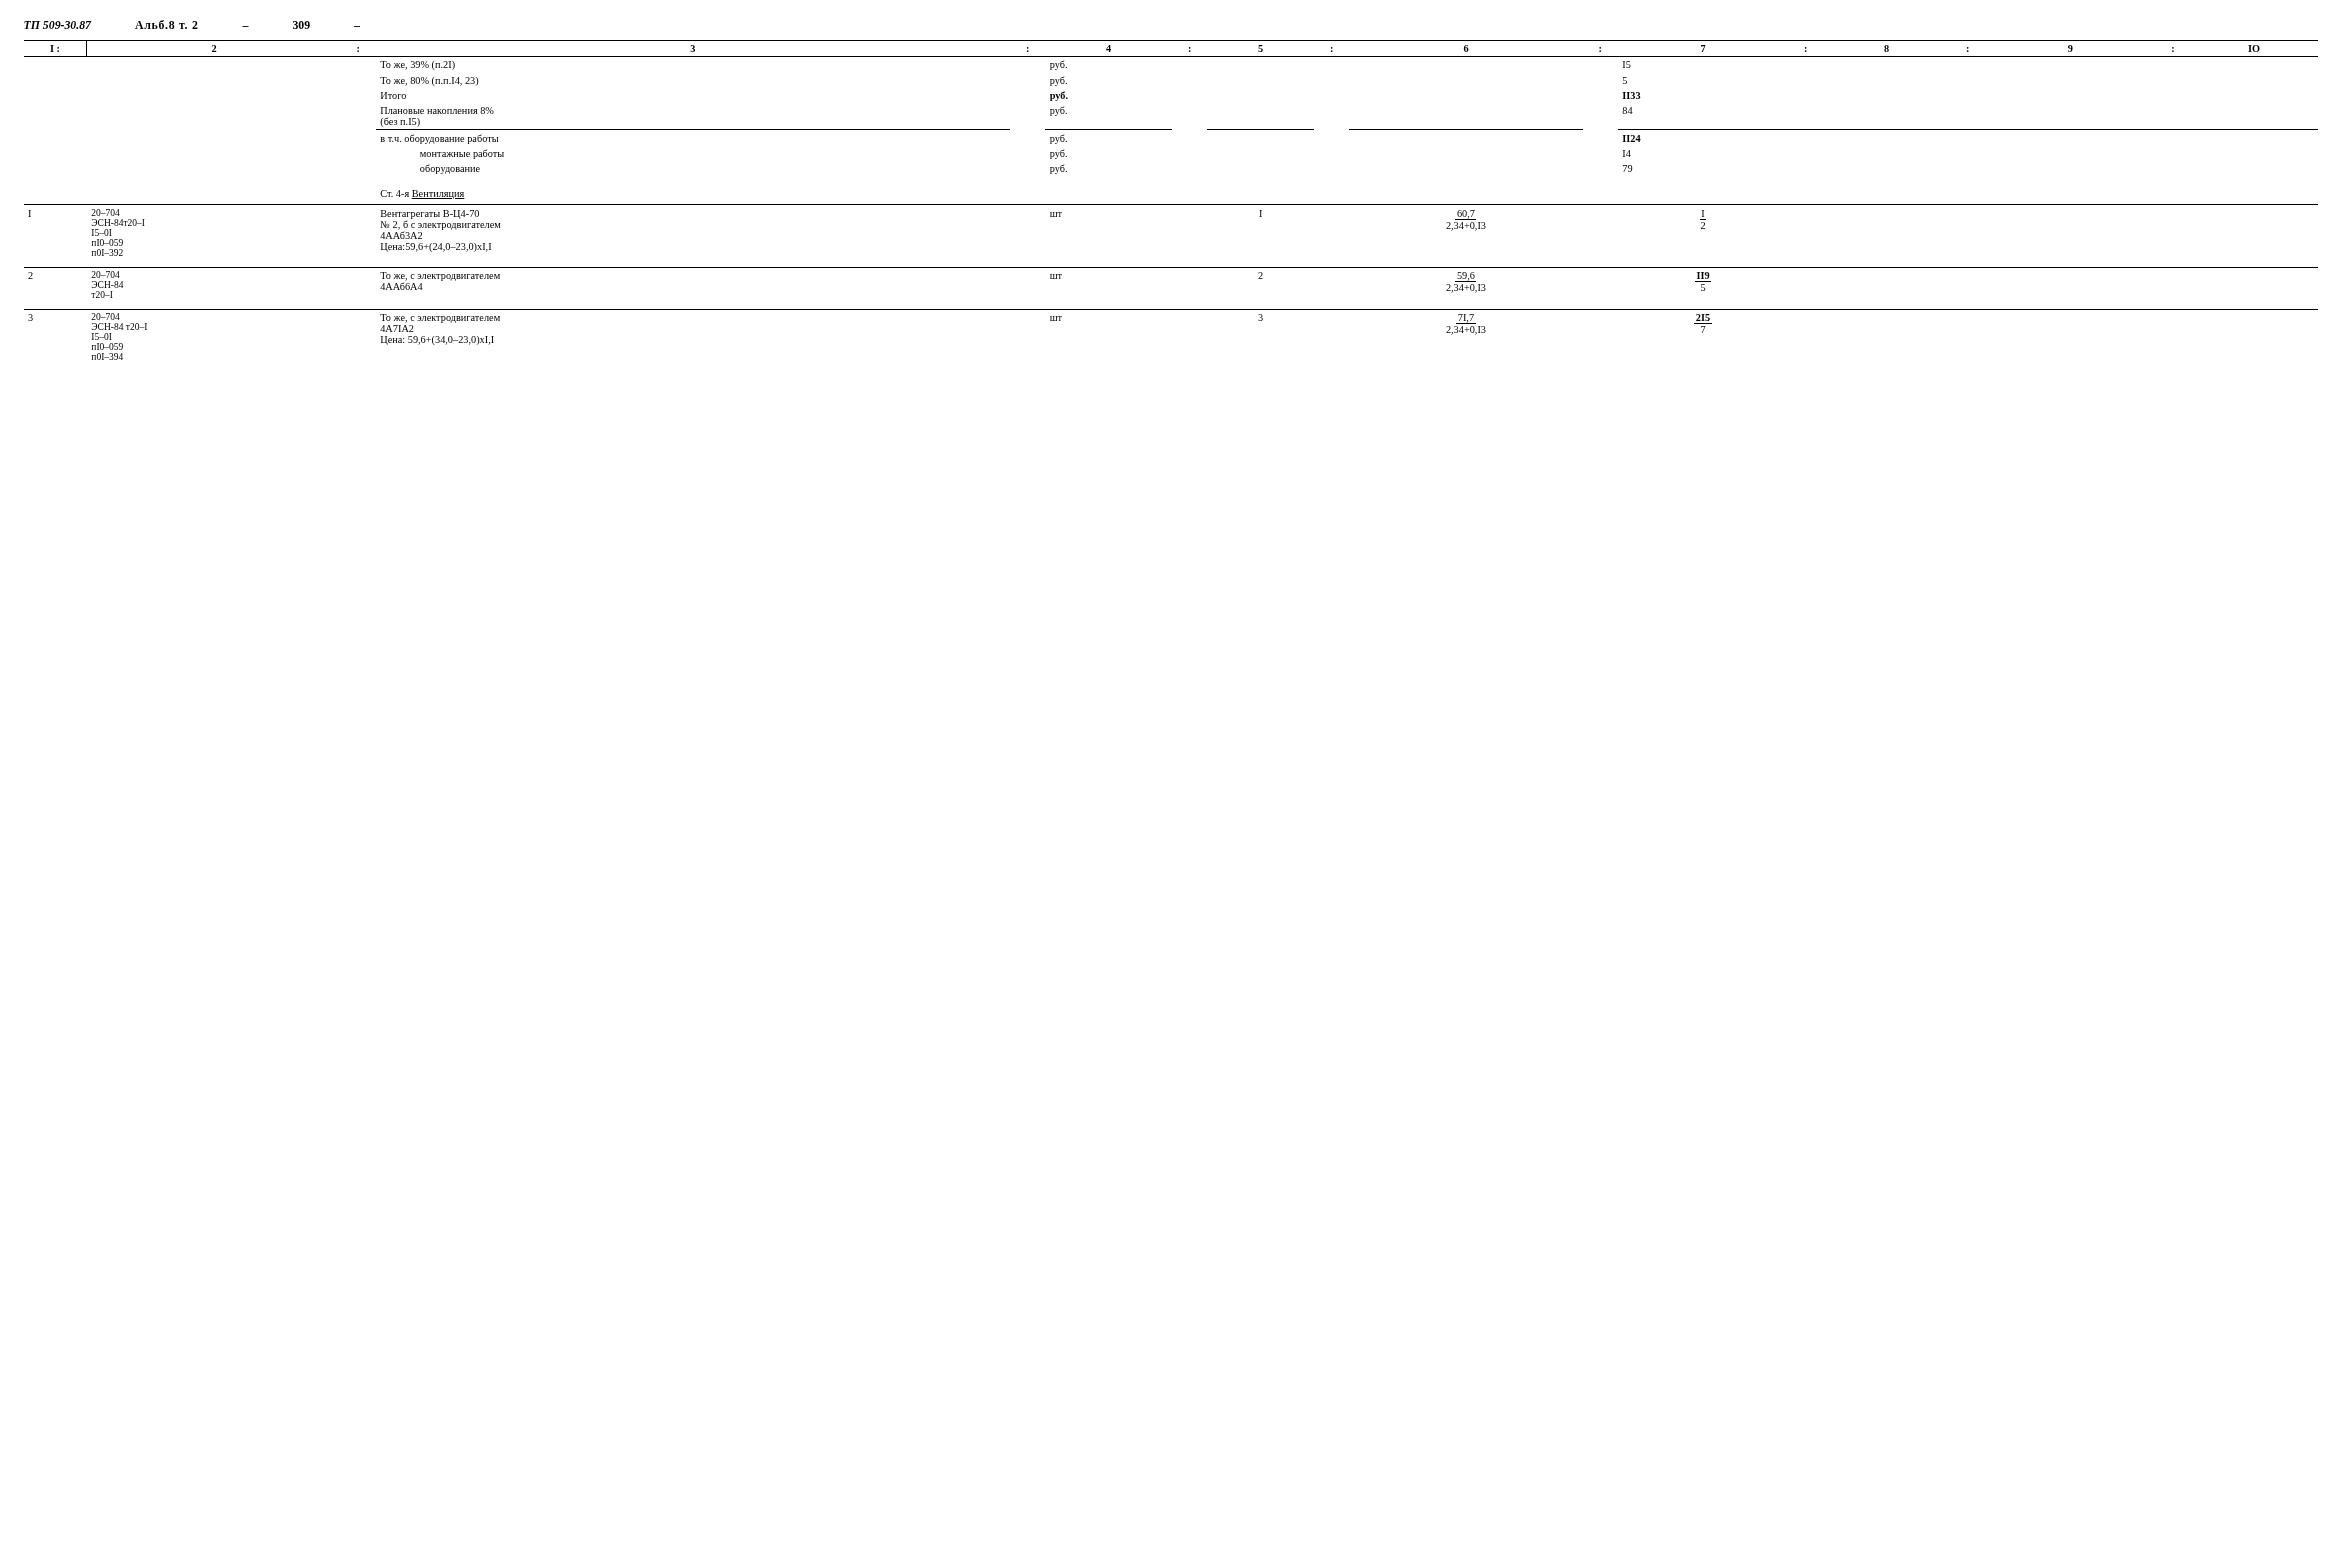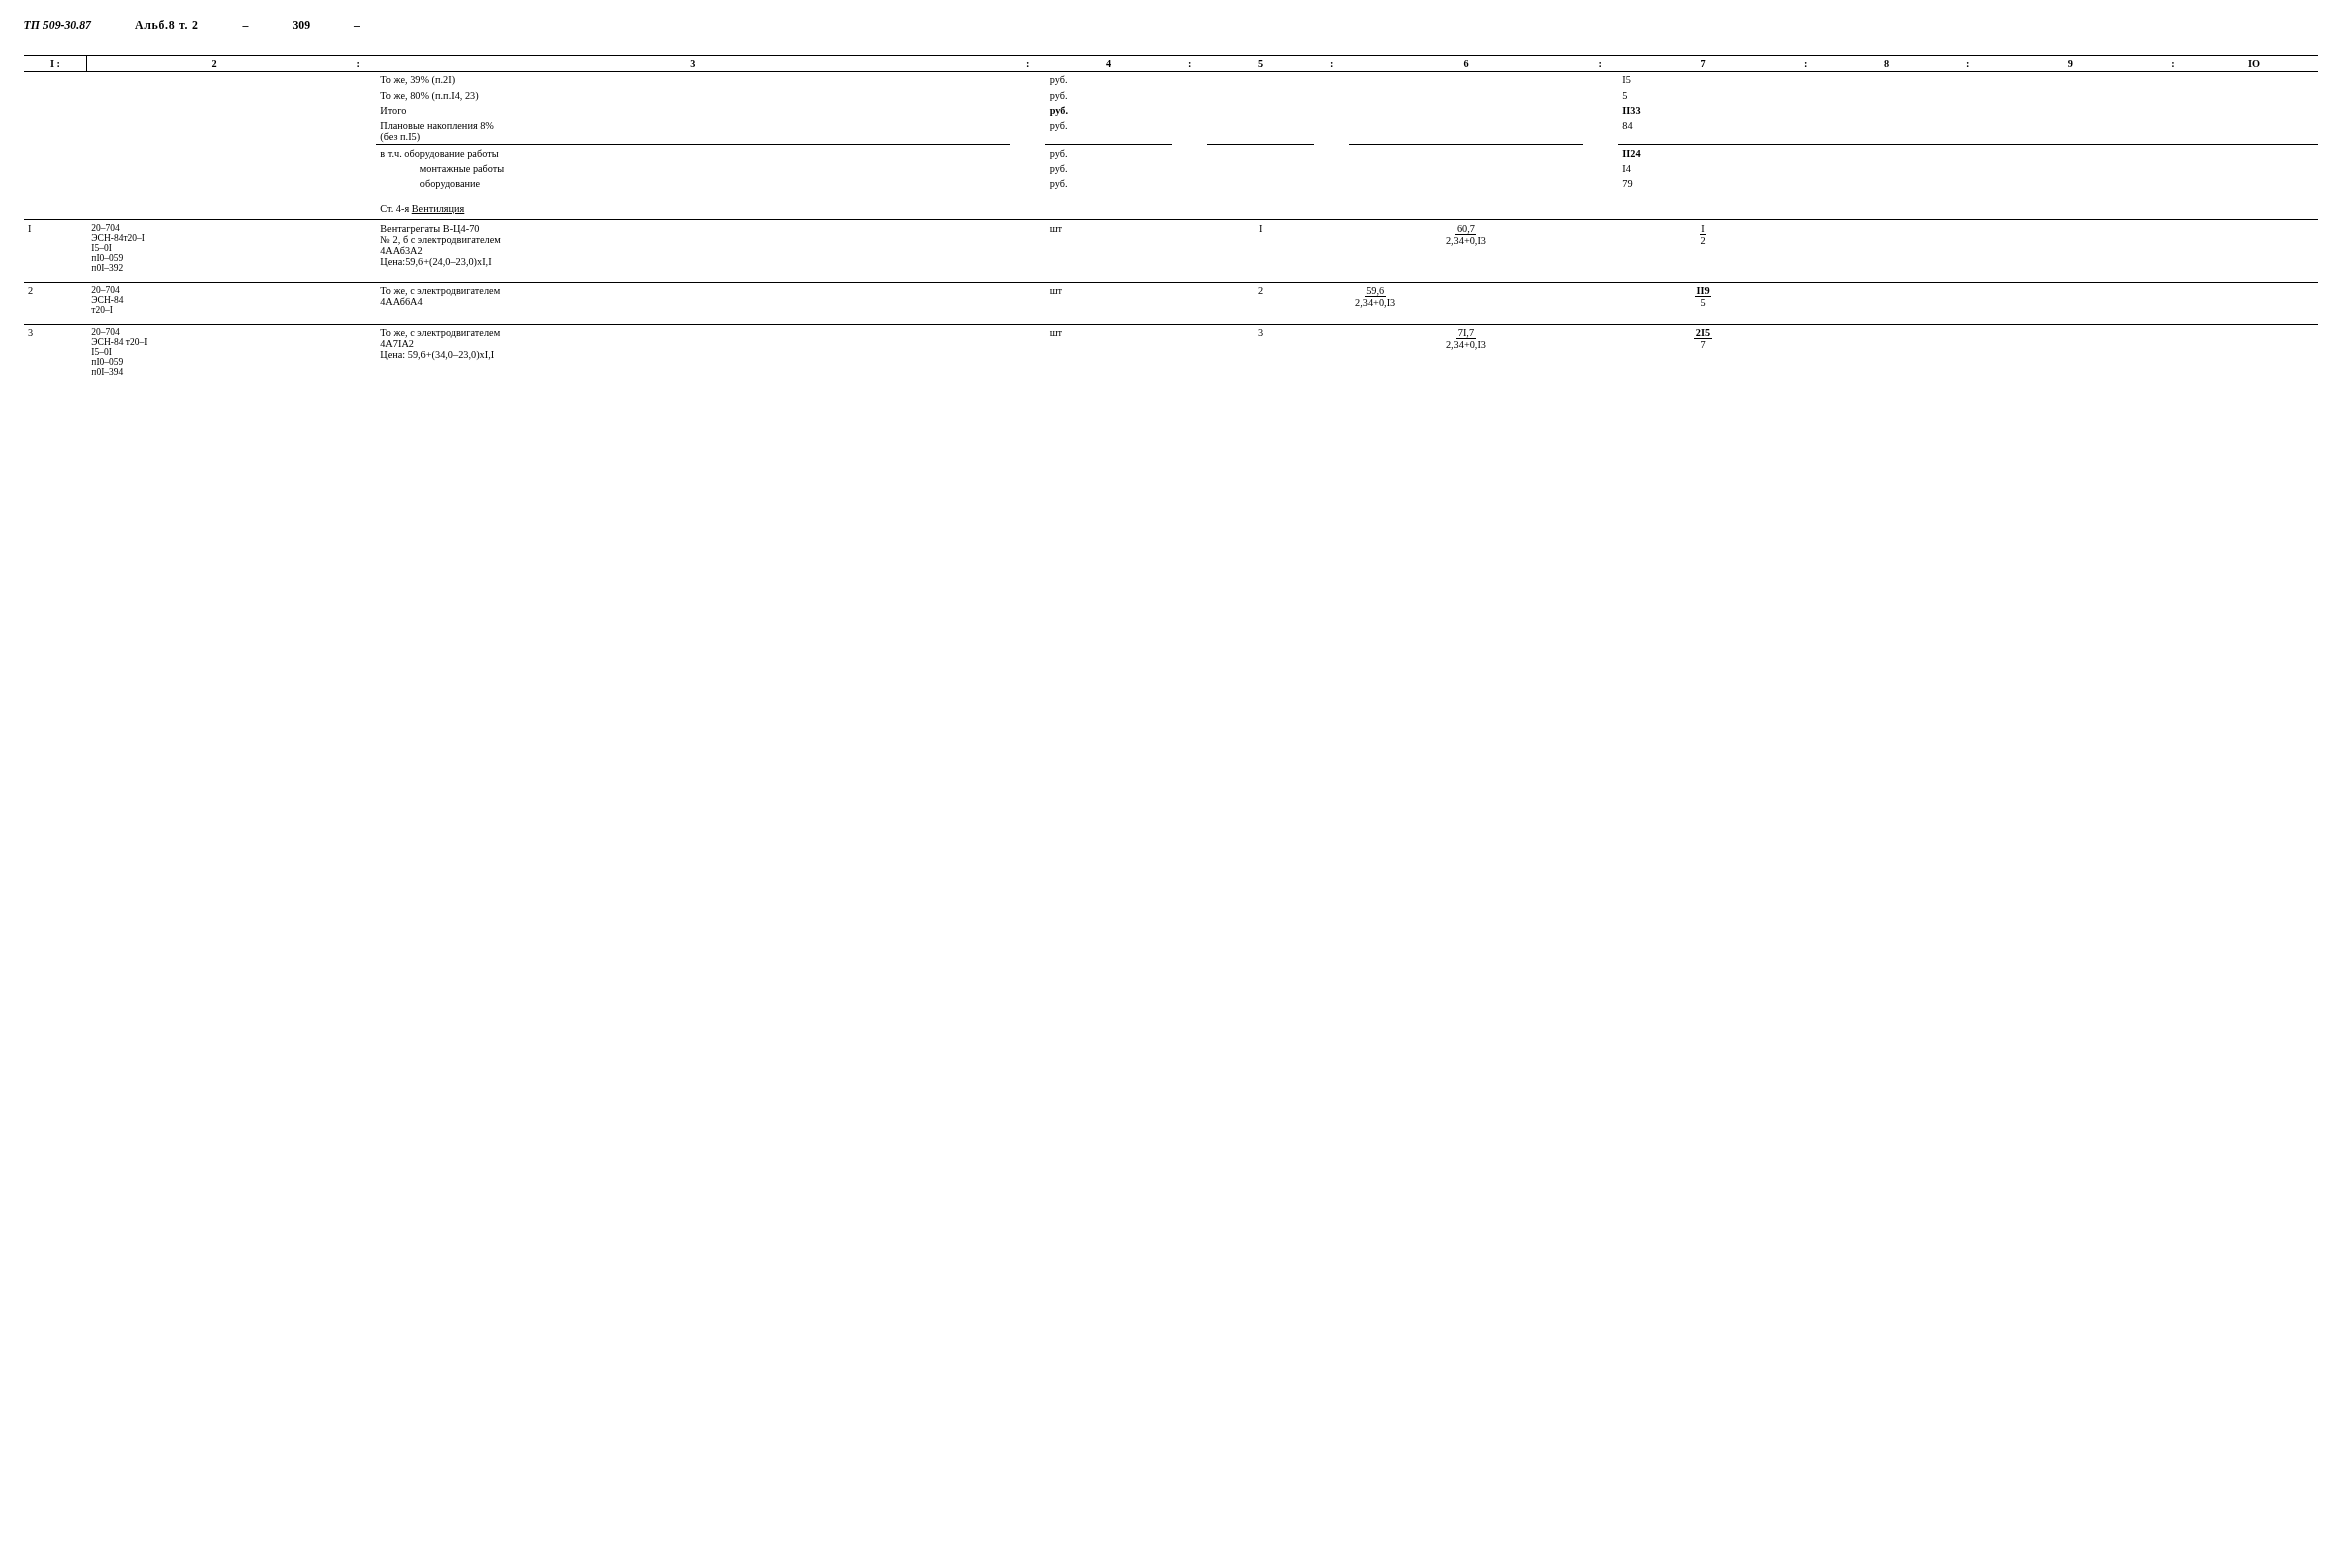--- a/index.html
+++ b/index.html
@@ -11,21 +11,21 @@
       background: #fff;
       font-family: 'Times New Roman', Times, serif;
       font-size: 11px;
       color: #000;
       padding: 17.6px 23.5px;
     }
     .header-line {
       display: flex;
       align-items: baseline;
       gap: 44px;
-      margin-bottom: 22px;
+      margin-bottom: 7px;
     }
     .header-title {
       font-style: italic;
       font-size: 11.8px;
       font-weight: bold;
     }
     .header-subtitle {
       font-size: 11.8px;
       font-weight: bold;
       letter-spacing: 0.7px;
@@ -310,21 +310,21 @@
     <tr style="border-top:0.7px solid #000;">
       <td style="border-top:0.7px solid #000;">2</td>
       <td style="font-size:9.5px; border-top:0.7px solid #000;">20–704<br>ЭСН-84<br>т20–I</td>
       <td style="border-top:0.7px solid #000;"></td>
       <td style="border-top:0.7px solid #000;">То же, с электродвигателем<br>4ААб6А4</td>
       <td style="border-top:0.7px solid #000;"></td>
       <td style="border-top:0.7px solid #000;">шт</td>
       <td style="border-top:0.7px solid #000;"></td>
       <td style="border-top:0.7px solid #000; text-align:center;">2</td>
       <td style="border-top:0.7px solid #000;"></td>
-      <td style="border-top:0.7px solid #000; text-align:left;">
+      <td style="border-top:0.7px solid #000; text-align:center;">
         <div class="fraction">
           <span class="numerator">59,6</span>
           <span class="denominator">2,34+0,I3</span>
         </div>
       </td>
       <td style="border-top:0.7px solid #000;"></td>
       <td style="border-top:0.7px solid #000; text-align:center;">
         <div class="fraction">
           <span class="numerator"><strong>II9</strong></span>
           <span class="denominator">5</span>

